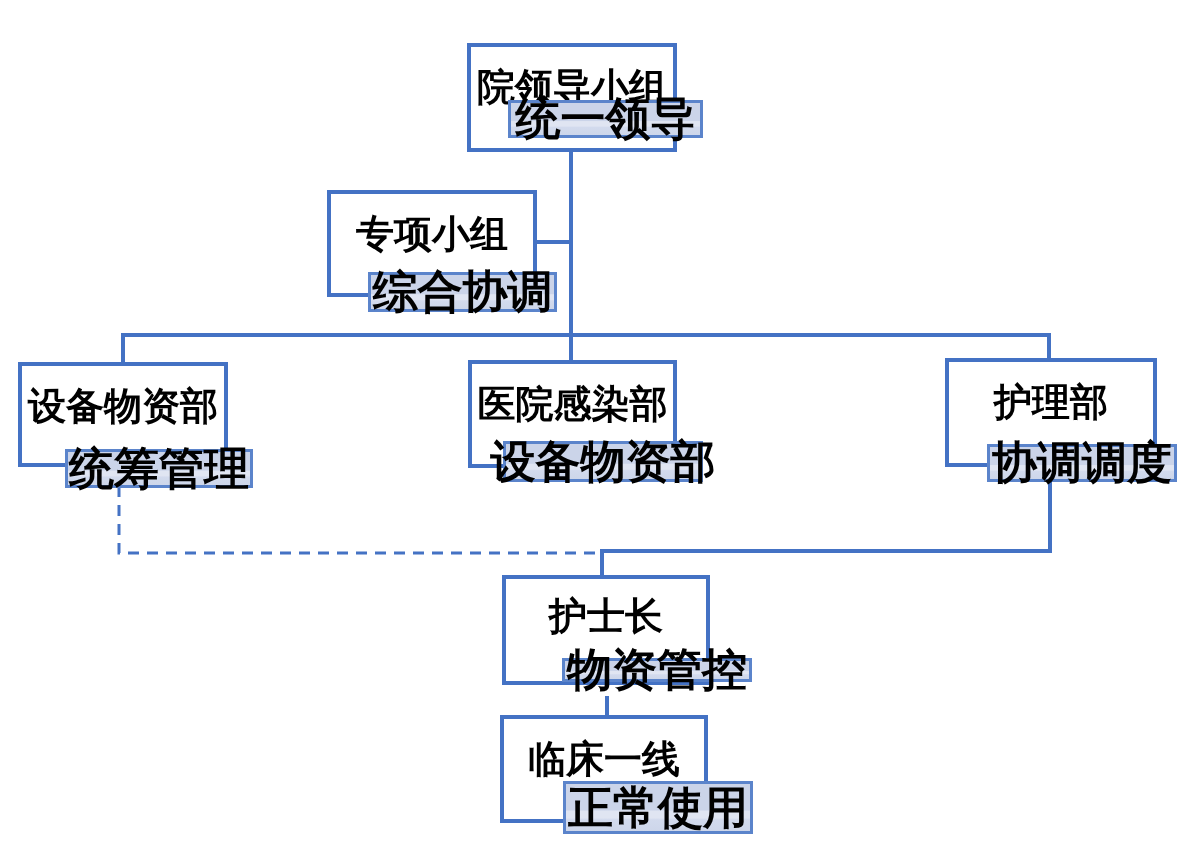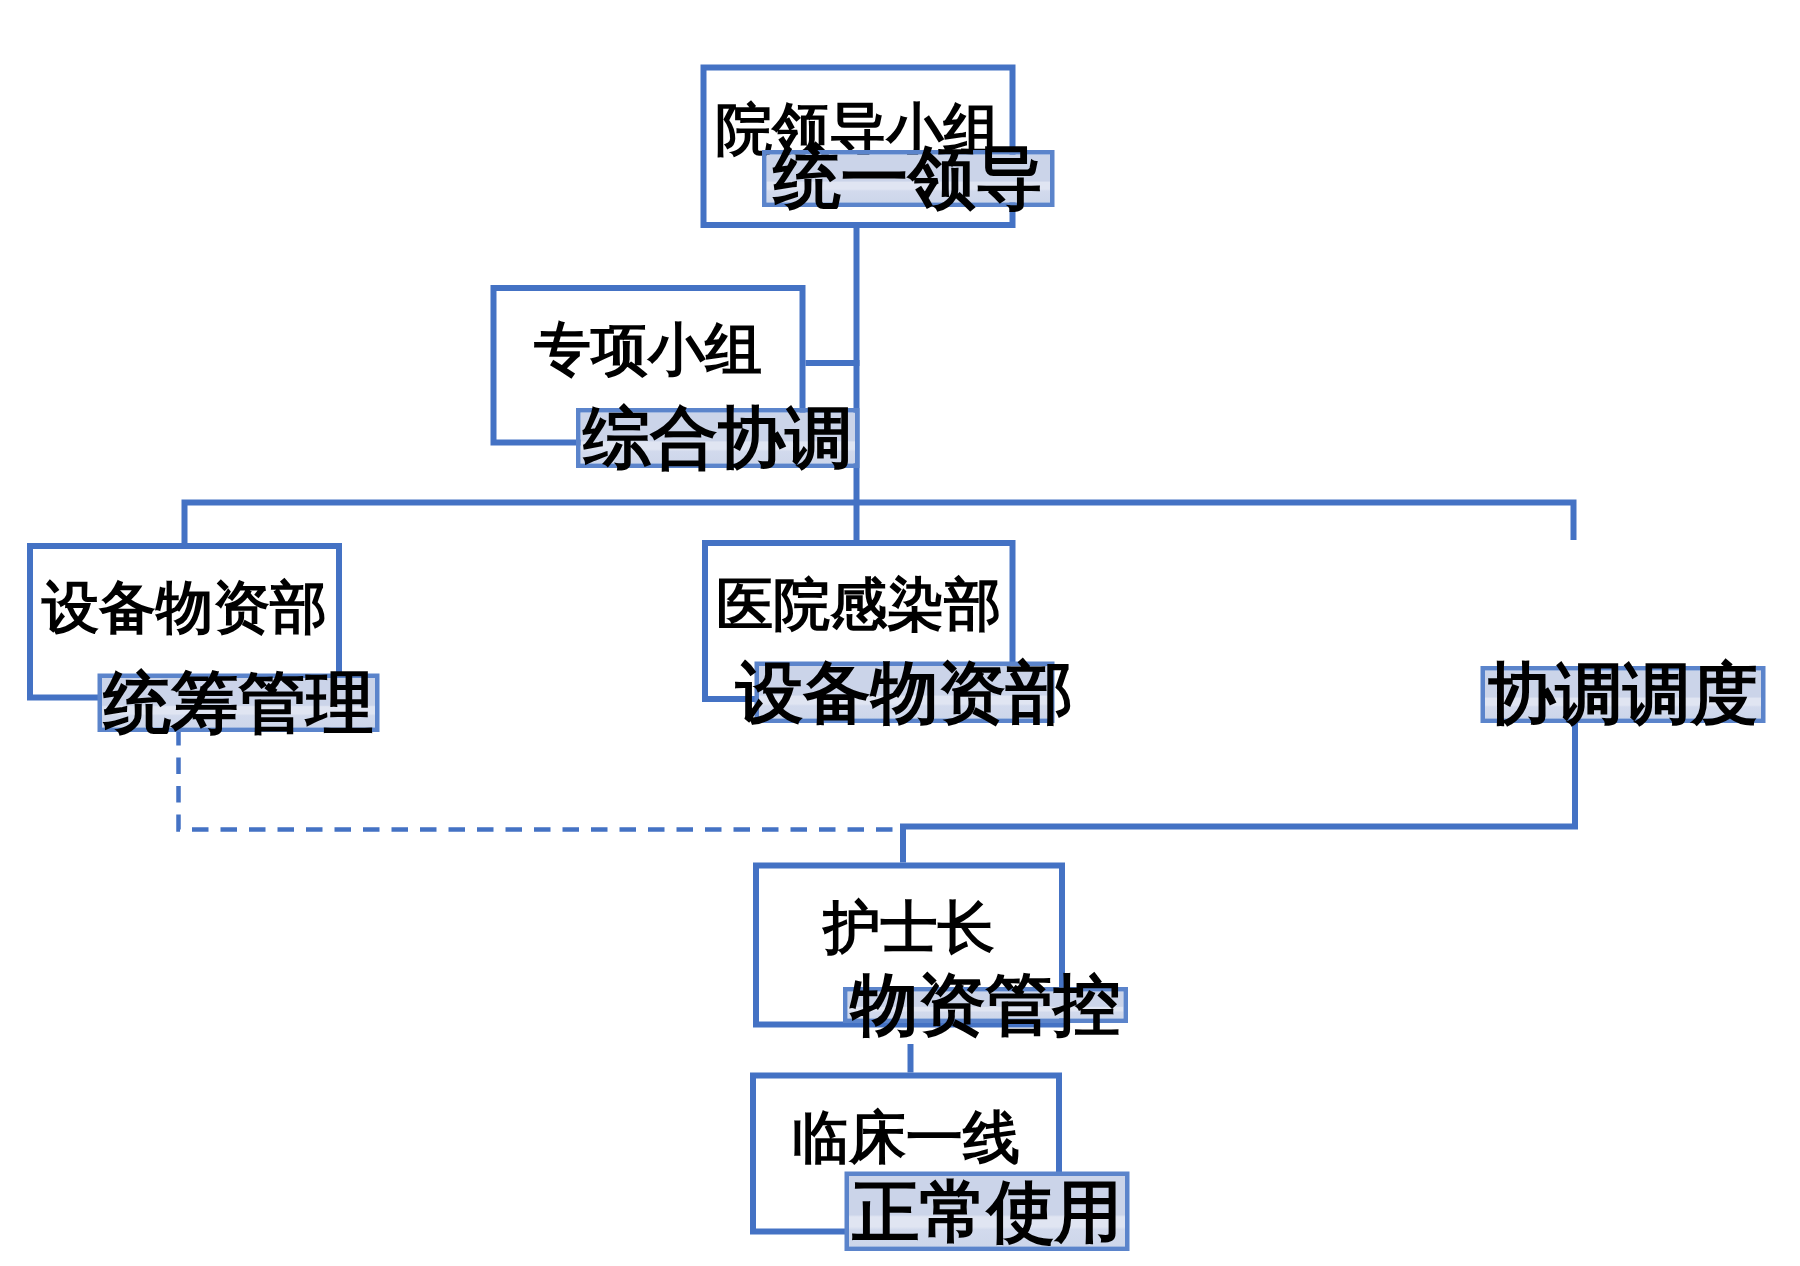--- a/index.html
+++ b/index.html
@@ -54,28 +54,28 @@
     line-height: 38px;
     color: #000000;
     white-space: nowrap;
     overflow: visible;
     z-index: 2;
   }
   
   .n-leadership { left: 467px; top: 24px;  width: 210px; height: 109px; margin-top: 19px; }
   .t-leadership { left: 508px; top: 100px; width: 195px; height: 38px; }
   .n-special    { left: 327px; top: 190px; width: 210px; height: 107px; }
-  .t-special    { left: 368px; top: 272px; width: 189px; height: 40px; margin-left: 16px; }
+  .t-special    { left: 368px; top: 272px; width: 189px; height: 40px; }
   .n-equipment  { left: 18px;  top: 362px; width: 210px; height: 105px; }
   .t-equipment  { left: 65px;  top: 449px; width: 188px; height: 39px; }
   .n-infection  { left: 468px; top: 360px; width: 209px; height: 108px; }
   .t-infection  { left: 503px; top: 441px; width: 200px; height: 41px; }
   .n-nursing    { left: 945px; top: 358px; width: 212px; height: 109px; }
   .t-nursing    { left: 987px; top: 444px; width: 190px; height: 38px; }
-  .n-headnurse  { left: 502px; top: 575px; width: 208px; height: 110px; }
+  .n-headnurse  { left: 502px; top: 575px; width: 208px; height: 110px; font-family: Liberation Mono, monospace; }
   .t-headnurse  { left: 562px; top: 658px; width: 190px; height: 24px; }
   .n-clinical   { left: 500px; top: 715px; width: 208px; height: 108px; }
   .t-clinical   { left: 563px; top: 781px; width: 190px; height: 53px; }
 </style>
 </head>
 <body>
 
 <div id="canvas">
 
   <svg id="connector-layer" viewBox="0 0 1200 844" xmlns="http://www.w3.org/2000/svg">
@@ -114,20 +114,23 @@
     <span>统筹管理</span>
   </div>
 
   <div class="box n-infection">
     <span>医院感染部</span>
   </div>
   <div class="tag t-infection">
     <span>设备物资部</span>
   </div>
 
+  <div class="box n-nursing">
+    <span>护理部</span>
+  </div>
   <div class="tag t-nursing">
     <span>协调调度</span>
   </div>
 
   <div class="box n-headnurse">
     <span>护士长</span>
   </div>
   <div class="tag t-headnurse">
     <span>物资管控</span>
   </div>

